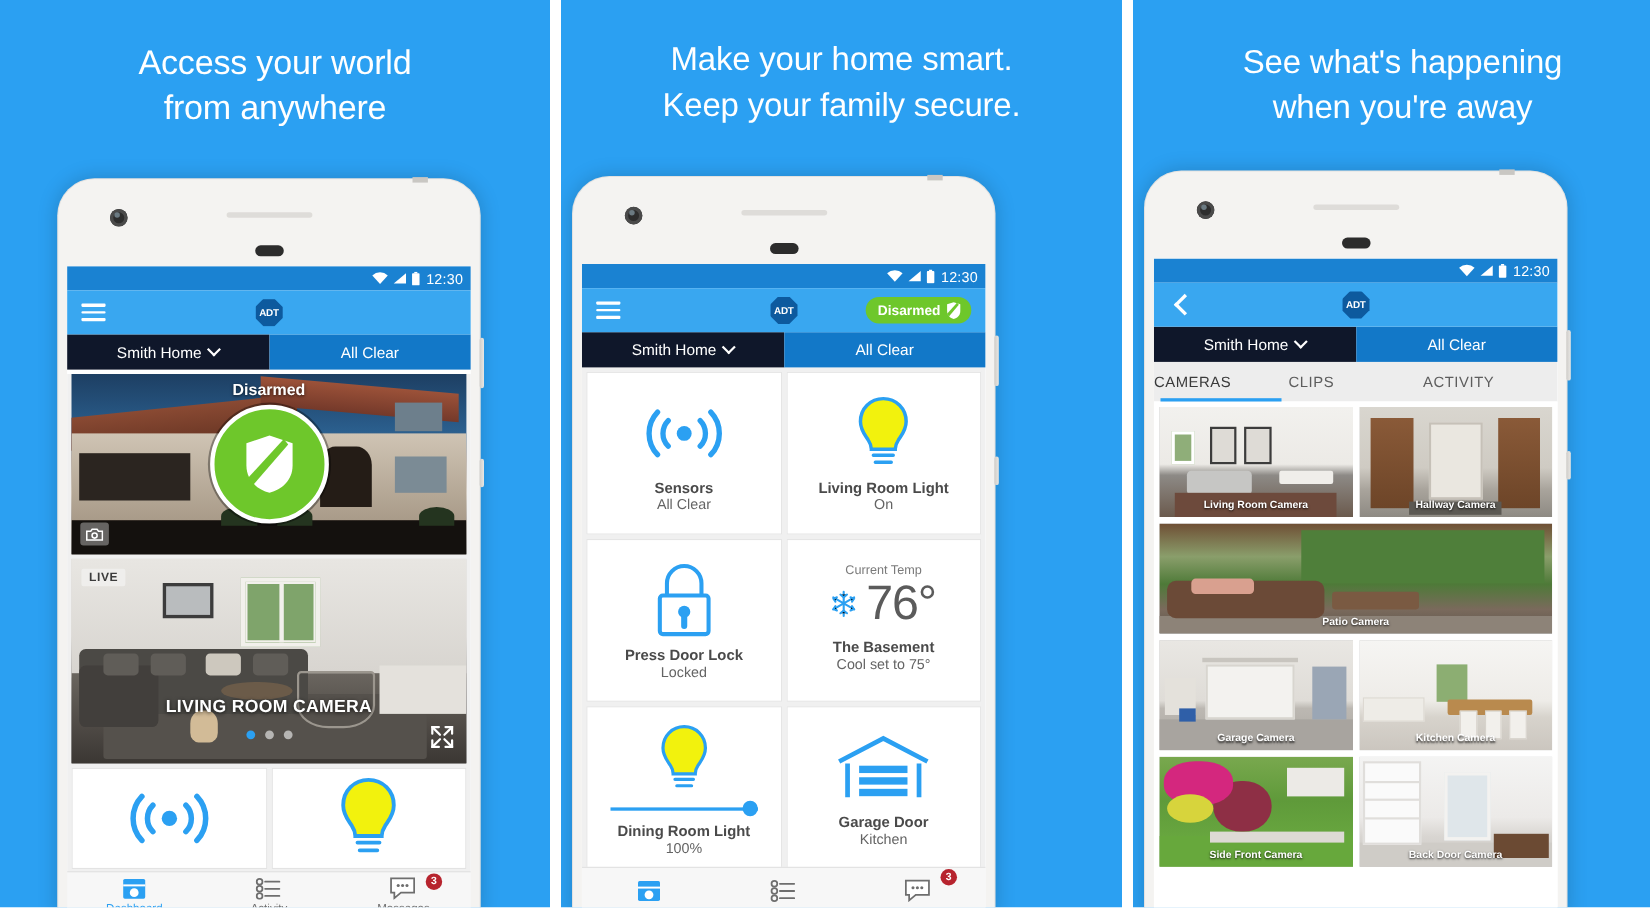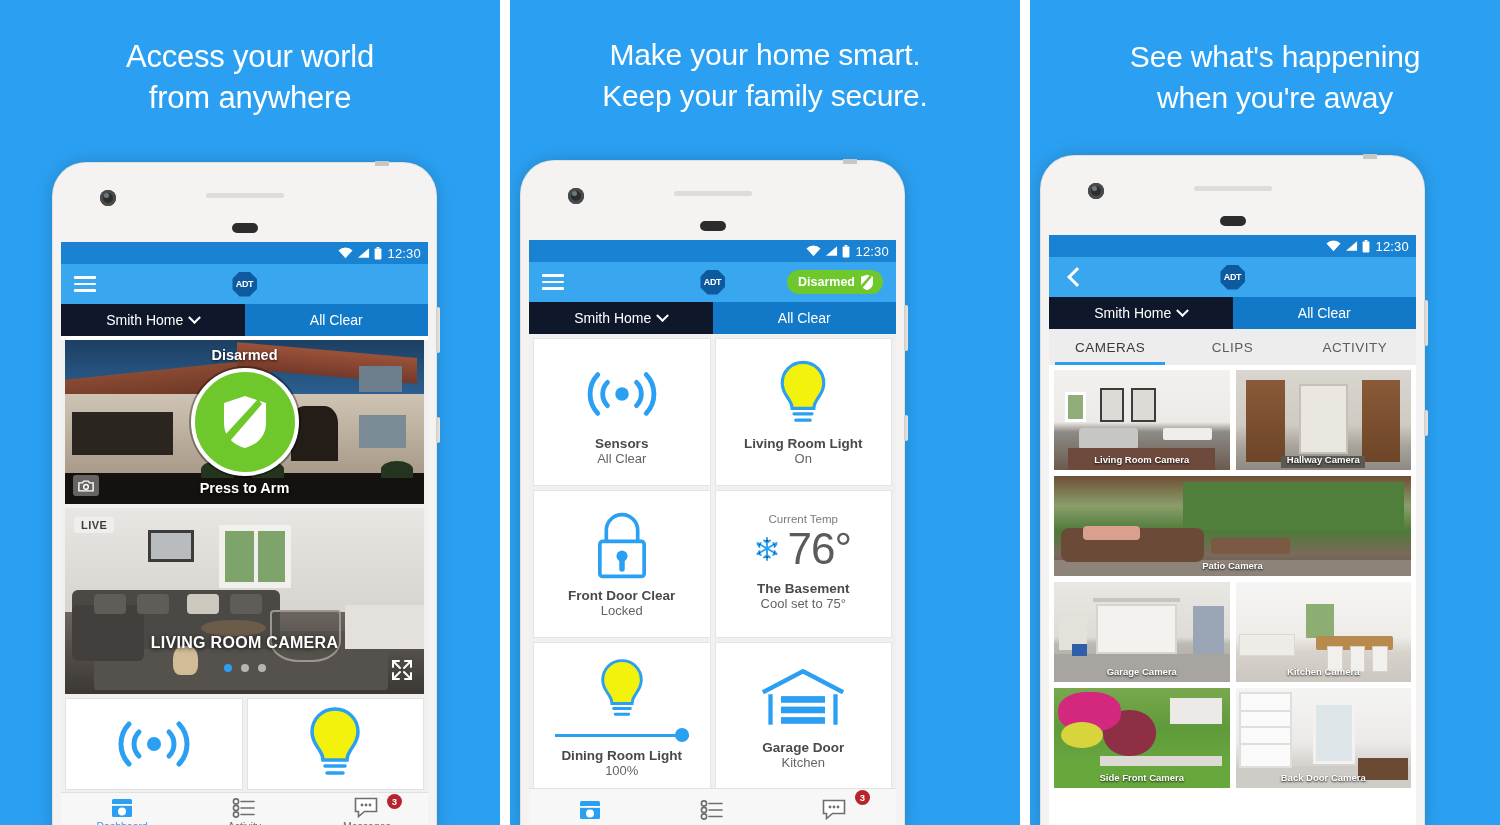--- a/index.html
+++ b/index.html
@@ -102,21 +102,21 @@
   .segbar { height:32px; display:flex; }
   .seg { flex:1; display:flex; align-items:center; justify-content:center;
          color:#fff; font-size:14px; gap:7px; }
   .seg.left  { background:#0f172a; }
   .seg.right { background:#1278c8; }
   .chev-dn { width:9px; height:9px; border-right:2.2px solid #fff; border-bottom:2.2px solid #fff;
              transform:rotate(45deg) translate(-2px,-2px); }
 
   
   .tabbar { height:36px; background:#ededed; display:flex; }
-  .tab { flex:1; display:flex; align-items:center; justify-content:center;
+  .tab { flex:1; display:flex; align-items:center; 
          font-size:13.5px; color:#5d5d5d; letter-spacing:0.5px; position:relative; }
   .tab.active { color:#3a3a3a; }
   .tab.active::after{content:"";position:absolute;left:6px;right:6px;bottom:0;height:3px;background:#2ba0f2;}
 
   
   .d-body { background:#f0f0f0; height:calc(100% - 94px); position:relative; }
   .hero {
     margin:4px 4px 0; height:164px; position:relative; overflow:hidden;
     background:linear-gradient(#1d3f63 0%,#2b5f8e 32%,#7d6a5b 47%,#b9a893 66%,#5d5247 84%,#1a1713 100%);
   }
@@ -340,21 +340,20 @@
             <div class="shrub" style="left:52%"></div>
             <div class="shrub" style="left:88%"></div>
           <div class="hero-label-top">Disarmed</div>
           <div class="arm-circle">
             <svg width="46" height="54" viewBox="0 0 46 54">
               <path d="M23 1 44 8v20c0 14-10 22-21 25C12 50 2 42 2 28V8z" fill="#fff"></path>
               <path d="M23 1 44 8v20c0 14-10 22-21 25z" fill="#6ec72b" opacity="0"></path>
               <path d="M40 9 8 46l-5-6L36 4z" fill="#6ec72b"></path>
             </svg>
           </div>
-          <div class="hero-label-bot">Press to Arm</div>
           <div class="cam-badge">
             <svg width="16" height="12" viewBox="0 0 18 13">
                 <path d="M1 3h4l1.5-2h5L13 3h4v9H1z" fill="none" stroke="#fff" stroke-width="1.6"></path>
                 <circle cx="9" cy="7.5" r="2.6" fill="none" stroke="#fff" stroke-width="1.6"></circle>
               </svg>
           </div>
         </div>
 
         <div class="livecard">
           <div class="lr-wall"></div>
@@ -538,21 +537,21 @@
         <div class="g-row">
           <div class="g-card">
             <div class="g-icon">
               <svg width="58" height="72" viewBox="0 0 62 78" fill="none" stroke="#2ba0f2" stroke-width="4">
                 <path d="M14 34V22a17 17 0 0 1 34 0v12"></path>
                 <rect x="7" y="34" width="48" height="38" rx="3"></rect>
                 <circle cx="31" cy="50" r="6" fill="#2ba0f2" stroke="none"></circle>
                 <path d="M31 54v10" stroke-width="6" stroke-linecap="round"></path>
               </svg>
             </div>
-            <div class="g-title">Front Door Clear</div>
+            <div class="g-title">Press Door Lock</div>
             <div class="g-sub">Locked</div>
           </div>
           <div class="g-card">
             <div class="temp-label">Current Temp</div>
             <div class="temp-row">
               <svg width="24" height="26" viewBox="0 0 24 26" stroke="#2ba0f2" stroke-width="1.9" stroke-linecap="round">
                 <path d="M12 2v22M2.5 7l19 11M21.5 7l-19 11"></path>
                 <path d="M9 4.5 12 7l3-2.5M9 21.5 12 19l3 2.5"></path>
                 <path d="M4.5 11l-1.7-2.6L5.8 7M19.5 15l1.7 2.6-3 1.4M19.5 11l1.7-2.6L18.2 7M4.5 15l-1.7 2.6 3 1.4"></path>
               </svg>

